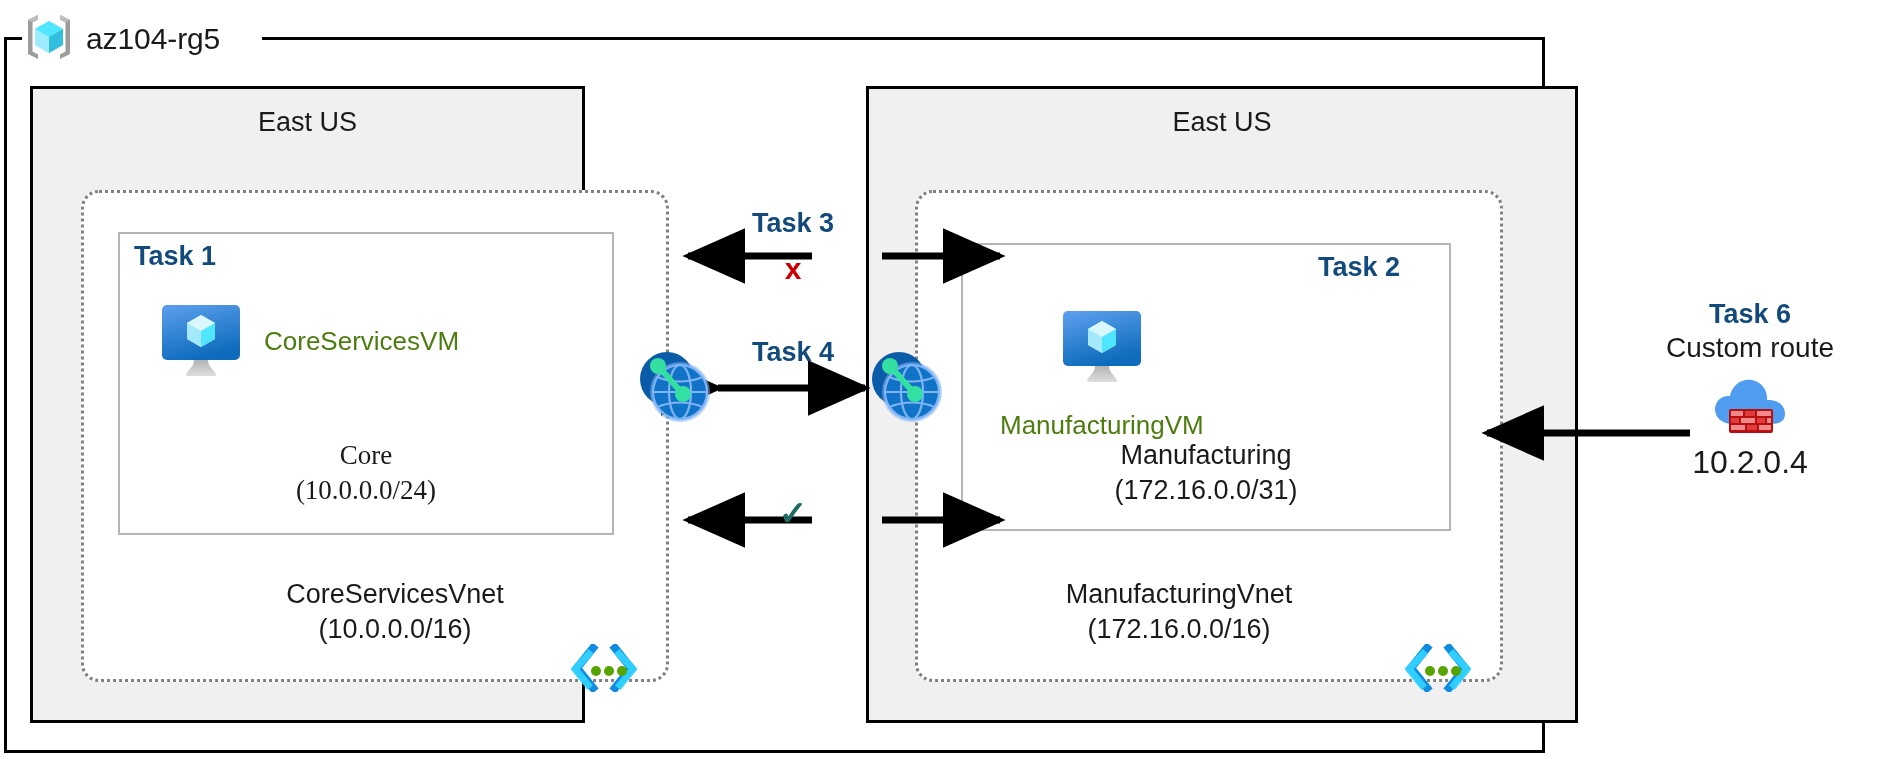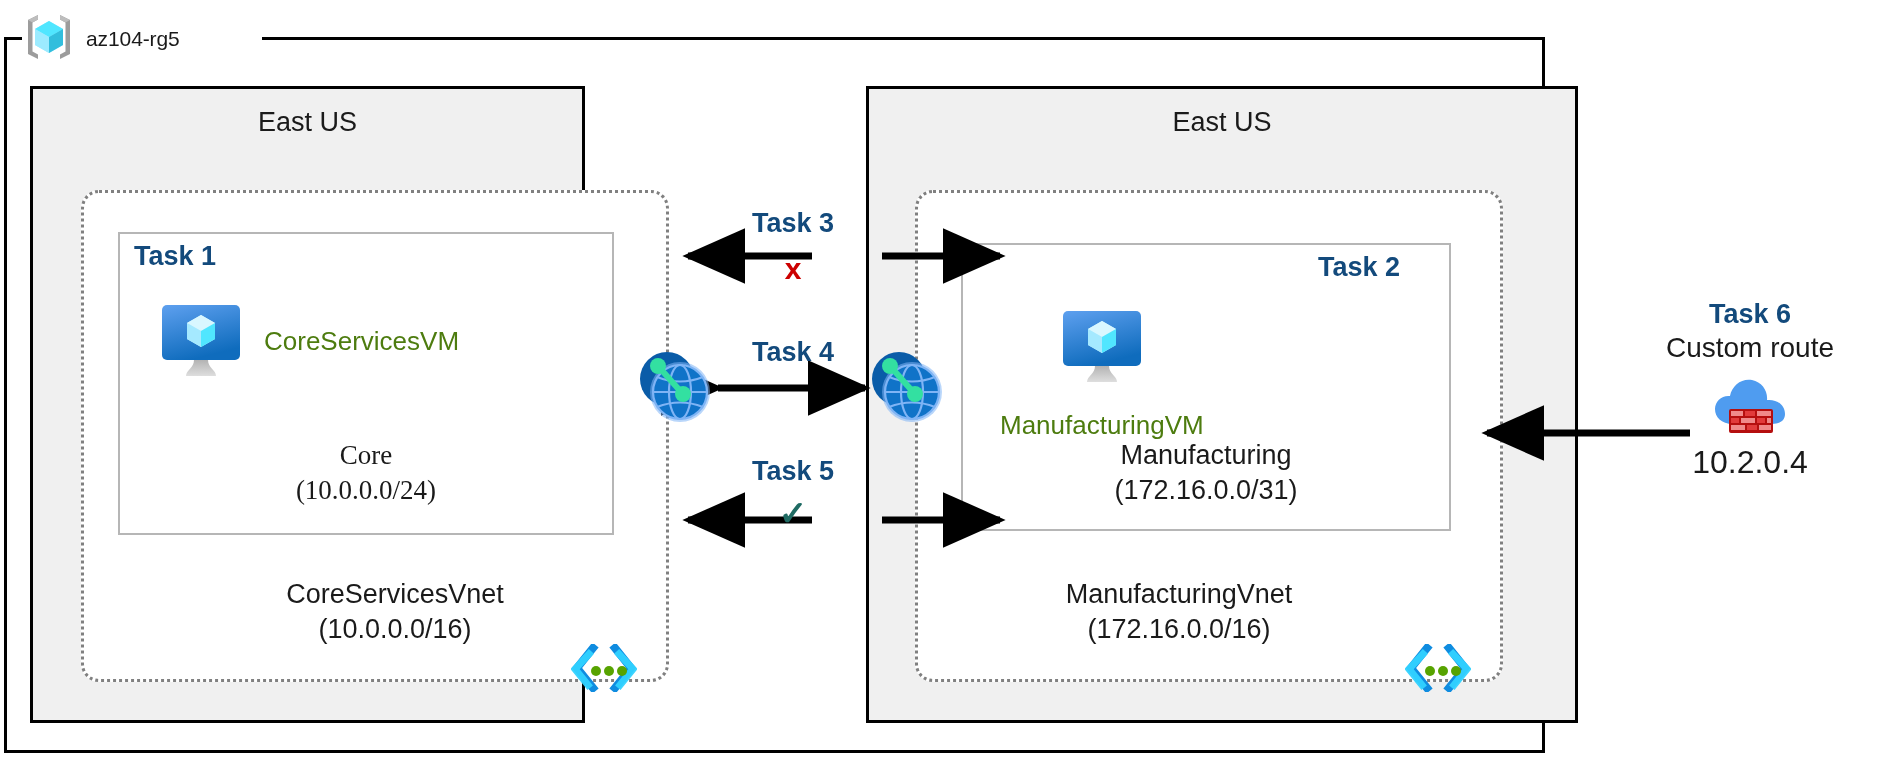--- a/index.html
+++ b/index.html
@@ -41,21 +41,21 @@
   .rg-title-row {
     position: absolute;
     left: 22px;
     top: 10px;
     height: 58px;
     display: flex;
     align-items: center;
     gap: 10px;
   }
   .rg-label {
-    font-size: 21px;
+    font-size: 30px;
     color: #1a1a1a;
     white-space: nowrap;
     letter-spacing: -0.1px;
   }
 
   
   .region {
     position: absolute;
     background: #f0f0f0;
     border: 3px solid #000000;
@@ -433,21 +433,20 @@
       <circle cx="24" cy="20" r="8" fill="#33e0a1"></circle>
       <circle cx="49" cy="48" r="8" fill="#33e0a1"></circle>
     </svg>
   </span>
 
   <div class="gap-label gap-task3">Task 3</div>
   <div class="verdict verdict-x">x</div>
 
   <div class="gap-label gap-task4">Task 4</div>
 
-  <div class="gap-label gap-task5">Task 5</div>
   <div class="verdict verdict-check">✓</div>
 
   <div class="task6-block">
     <div class="task6-title">Task 6</div>
     <div class="task6-sub">Custom route</div>
     <div class="fw-icon-wrap">
       <span>
         <svg class="fw-icon" viewBox="0 0 78 66">
 
           <path d="M22 52 C10 52 4 45 4 37 C4 29 11 23 19 24 C21 13 31 6 41 8

